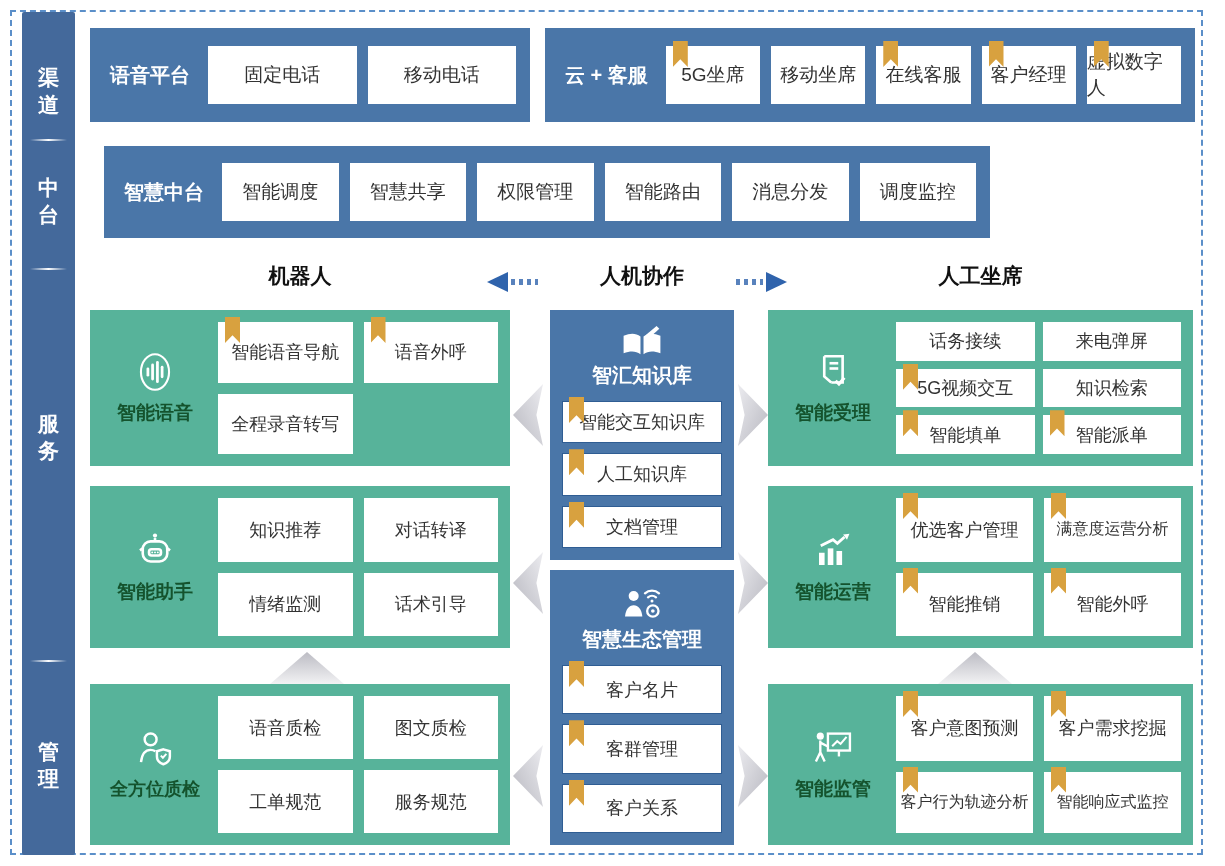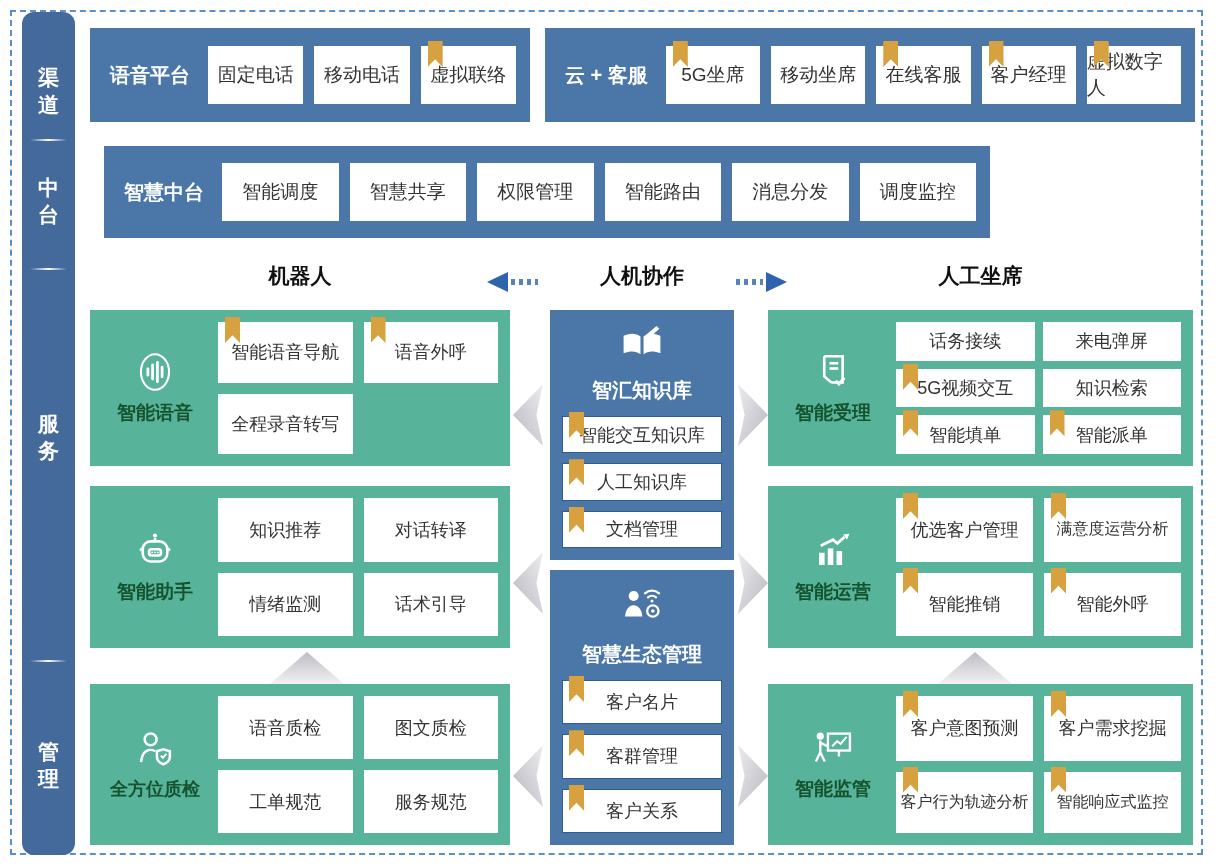--- a/index.html
+++ b/index.html
@@ -1,21 +1,21 @@
 <!DOCTYPE html>
 <html><head>
 <meta charset="utf-8">
 <style>
   * { margin:0; padding:0; box-sizing:border-box; }
   body { background:#fff; font-family:"Liberation Sans","DejaVu Sans",sans-serif; }
   .canvas { position:relative; width:1225px; height:866px; background:#fff; overflow:hidden; }
   .frame { position:absolute; left:10px; top:10px; width:1193px; height:845px; border:2px dashed #5b8fc9; }
 
   
-  .sidebar { position:absolute; left:22px; top:12px; width:53px; height:843px; background:#44699b; border-radius:12px; }
+  .sidebar { position:absolute; left:22px; top:12px; width:53px; height:843px; background:#44699b; border-radius:2px; }
   .side-label { position:absolute; left:0; width:100%; color:#fff; font-weight:bold; font-size:21px; line-height:27px; text-align:center; }
   .side-label span { display:inline-block; width:24px; word-break:break-all; }
   .side-div { position:absolute; left:8px; width:37px; height:2px; background:linear-gradient(90deg,rgba(255,255,255,0),#fff 50%,rgba(255,255,255,0)); }
 
   
   .panel { position:absolute; }
   .blue { background:#4a76a8; }
   .green { background:#57b39a; }
   .rowpanel { display:flex; align-items:center; padding:12px 14px; gap:12px; }
   .rowtitle { color:#fff; font-weight:bold; font-size:20px; white-space:nowrap; padding:0 6px; }
@@ -30,21 +30,21 @@
   .group { display:flex; align-items:stretch; padding:12px; gap:10px; }
   .glabel { width:106px; display:flex; flex-direction:column; align-items:center; justify-content:center; gap:7px; color:#14532d; font-weight:bold; font-size:19px; text-align:center; }
   .gicon { width:44px; height:42px; }
   .gitems { flex:1; display:grid; grid-template-columns:1fr 1fr; gap:11px; }
   .gitems.r3 { gap:8px; }
   .gbox { background:#fff; position:relative; display:flex; align-items:center; justify-content:center; font-size:18px; color:#333; font-weight:500; }
   .gbox.sm { font-size:16px; }
 
   
   .cpanel { display:flex; flex-direction:column; padding:10px 12px 12px; gap:10px; }
-  .chead { display:flex; flex-direction:column; align-items:center; gap:17px; color:#fff; font-weight:bold; font-size:20px; padding:4px 0 2px; }
+  .chead { display:flex; flex-direction:column; align-items:center; gap:2px; color:#fff; font-weight:bold; font-size:20px; padding:4px 0 2px; }
   .cbox { flex:1; background:#fff; border:1px solid #2f5d93; position:relative; display:flex; align-items:center; justify-content:center; font-size:18px; color:#333; font-weight:500; }
   .cbox .bm { left:6px; }
 
   
   .mode-label { position:absolute; top:262px; height:28px; text-align:center; font-size:21px; font-weight:bold; color:#111;font-family:Liberation Mono, monospace; }
   .harrow { position:absolute; top:272px; display:flex; align-items:center; gap:3px; }
   .tri-l { width:0; height:0; border-top:10px solid transparent; border-bottom:10px solid transparent; border-right:21px solid #2f63ac; }
   .tri-r { width:0; height:0; border-top:10px solid transparent; border-bottom:10px solid transparent; border-left:21px solid #2f63ac; }
   .tail { width:27px; height:6px; background:repeating-linear-gradient(90deg,#2f63ac 0 4px,rgba(47,99,172,0) 4px 8px); opacity:.8; }
 
@@ -73,24 +73,20 @@
   </div>
 
   <div class="panel blue rowpanel" style="left:90px;top:28px;width:440px;height:94px">
     <div class="rowtitle">语音平台</div>
     <div class="rowitems">
       <div class="box">
           <span>固定电话</span>
         </div>
       <div class="box">
           <span>移动电话</span>
-        </div>
-      <div class="box">
-          <span class="bm"></span>
-          <span>虚拟联络</span>
         </div>
     </div>
   </div>
 
   <div class="panel blue rowpanel" style="left:545px;top:28px;width:650px;height:94px">
     <div class="rowtitle">云 + 客服</div>
     <div class="rowitems">
       <div class="box">
           <span class="bm"></span>
           <span>5G坐席</span>

